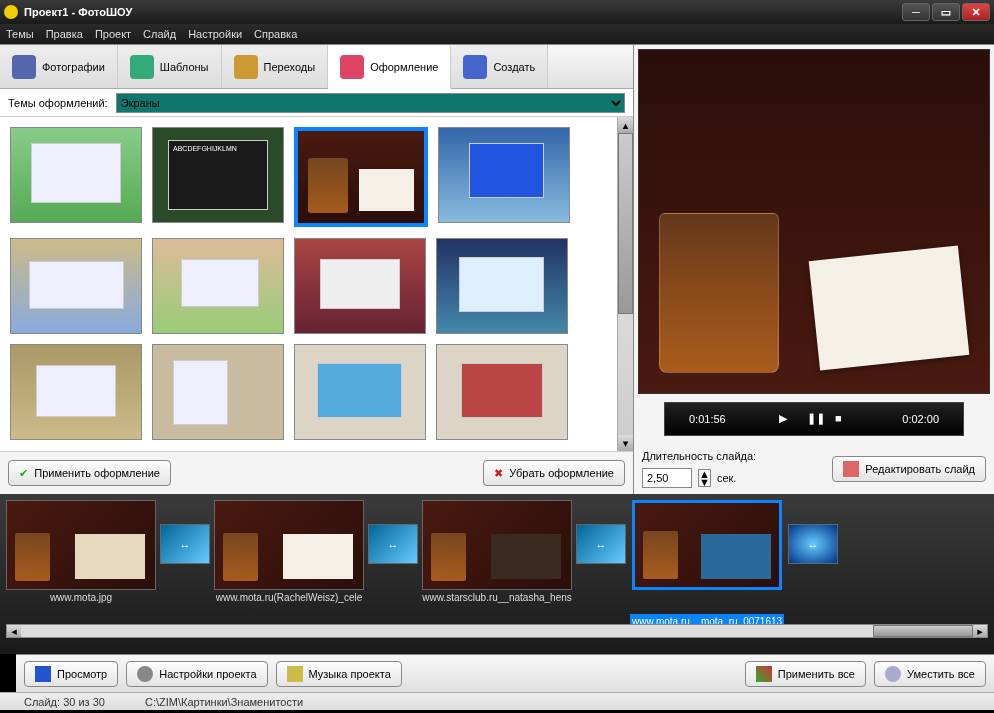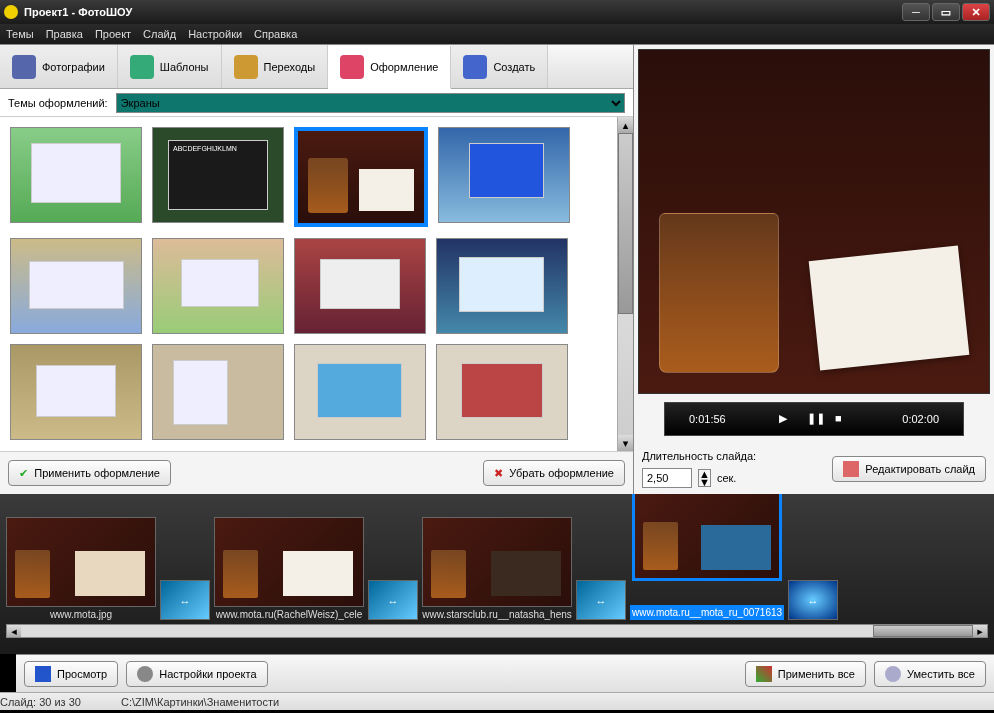--- a/index.html
+++ b/index.html
@@ -37,37 +37,37 @@
 .preview { flex: 1; background: linear-gradient(180deg,#2a0e0a,#4a1a10); position: relative; margin: 4px; border: 1px solid #333; }
 .glass { position: absolute; left: 20px; bottom: 20px; width: 120px; height: 160px; background: linear-gradient(180deg,rgba(200,140,60,0.3),rgba(180,100,30,0.9)); border-radius: 6px 6px 8px 8px; border: 1px solid rgba(255,255,255,0.2); }
 .napkin { position: absolute; right: 25px; bottom: 30px; width: 150px; height: 110px; background: #f4f0e8; transform: rotate(-6deg); box-shadow: 0 2px 6px rgba(0,0,0,0.4); }
 .player-bar { height: 34px; background: linear-gradient(#222,#000); margin: 4px 30px 8px 30px; border: 1px solid #444; display: flex; align-items: center; padding: 0 24px; gap: 14px; color: #fff; }
 .player-bar .spacer { flex: 1; }
 .pbtn { width: 14px; height: 14px; cursor: pointer; }
 .dur-row { display: flex; align-items: center; padding: 6px 8px; gap: 8px; background: #f4f4f4; }
 .num-input { width: 50px; height: 20px; border: 1px solid #888; text-align: left; padding: 4px 4px; }
 
 .timeline-wrap { height: 160px; background: linear-gradient(#3a3a3a,#1a1a1a); padding: 6px; overflow: hidden; }
-.timeline { display: flex; gap: 4px; height: 120px; align-items: flex-end; }
+.timeline { display: flex; gap: 4px; height: 120px; align-items: flex-start; }
 .slide { display: flex; flex-direction: column; align-items: center; cursor: pointer; }
 .slide-img { width: 150px; height: 90px; background: linear-gradient(135deg,#4a1a10,#2a0e0a); border: 1px solid #666; position: relative; }
 .slide-img.sel { border: 3px solid #0a84ff; }
 .slide-label { color: #ddd; font-size: 10px; margin-top: 2px; max-width: 160px; overflow: hidden; white-space: nowrap; }
 .slide-label.sel { background: #0a84ff; color: #fff; padding: 2px 2px; margin-top: 24px; }
 .trans { width: 50px; height: 40px; background: linear-gradient(135deg,#069,#6cf); border: 1px solid #666; margin-top: 24px; position: relative; }
 .trans::after { content:"↔"; position:absolute; top:50%; left:50%; transform:translate(-50%,-50%); color:#fff; }
 
 .timeline-scroll { height: 14px; background: #ddd; border: 1px solid #888; position: relative; margin-top: 4px; }
 .timeline-scroll .sthumb { position: absolute; right: 14px; top: 0; width: 100px; height: 100%; background: linear-gradient(#ccc,#999); border: 1px solid #777; }
 .timeline-scroll .sarrow { position:absolute; top:0; width:14px; height:100%; background:linear-gradient(#ddd,#aaa); display:flex; align-items:center; justify-content:center; }
 
 .bottom-bar { height: 38px; background: linear-gradient(#f8f8f8,#e0e0e0); display: flex; align-items: center; padding: 0 8px; gap: 8px; border-top: 1px solid #888; margin-left: 16px; }
 .bottom-bar .spacer { flex: 1; }
 
-.status { height: 18px; background: linear-gradient(#eee,#ddd); display: flex; align-items: center; padding: 0 0; gap: 40px; border-top: 1px solid #aaa; color: #333; }
+.status { height: 18px; background: linear-gradient(#eee,#ddd); display: flex; align-items: center; padding: 0 24px; gap: 40px; border-top: 1px solid #aaa; color: #333; }
 
 .icon-sq { width:16px; height:16px; display:inline-block; }
 .scrollbar-v { width:16px; background:linear-gradient(#eee,#ccc); border-left:1px solid #aaa; display:flex; flex-direction:column; }
 .scrollbar-v .arrow { height:16px; background:linear-gradient(#ddd,#aaa); display:flex; align-items:center; justify-content:center; cursor:pointer; }
 .scrollbar-v .track { flex:1; position:relative; }
 .scrollbar-v .vthumb { position:absolute; top:0; left:0; right:0; height:60%; background:linear-gradient(#ccc,#999); border:1px solid #777; }
 </style>
 </head>
 <body>
 
@@ -257,20 +257,24 @@
 
 <div class="bottom-bar">
   <div class="btn">
       <span class="icon-sq" style="background:#25c"></span>
       <span>Просмотр</span>
     </div>
   <div class="btn">
       <span class="icon-sq" style="background:#888;border-radius:50%"></span>
       <span>Настройки проекта</span>
     </div>
+  <div class="btn">
+      <span class="icon-sq" style="background:#cb4"></span>
+      <span>Музыка проекта</span>
+    </div>
   <span class="spacer"></span>
   <div class="btn">
       <span class="icon-sq" style="background:linear-gradient(45deg,#3a3,#c33)"></span>
       <span>Применить все</span>
     </div>
   <div class="btn">
       <span class="icon-sq" style="background:#aac;border-radius:50%"></span>
       <span>Уместить все</span>
     </div>
 </div>

